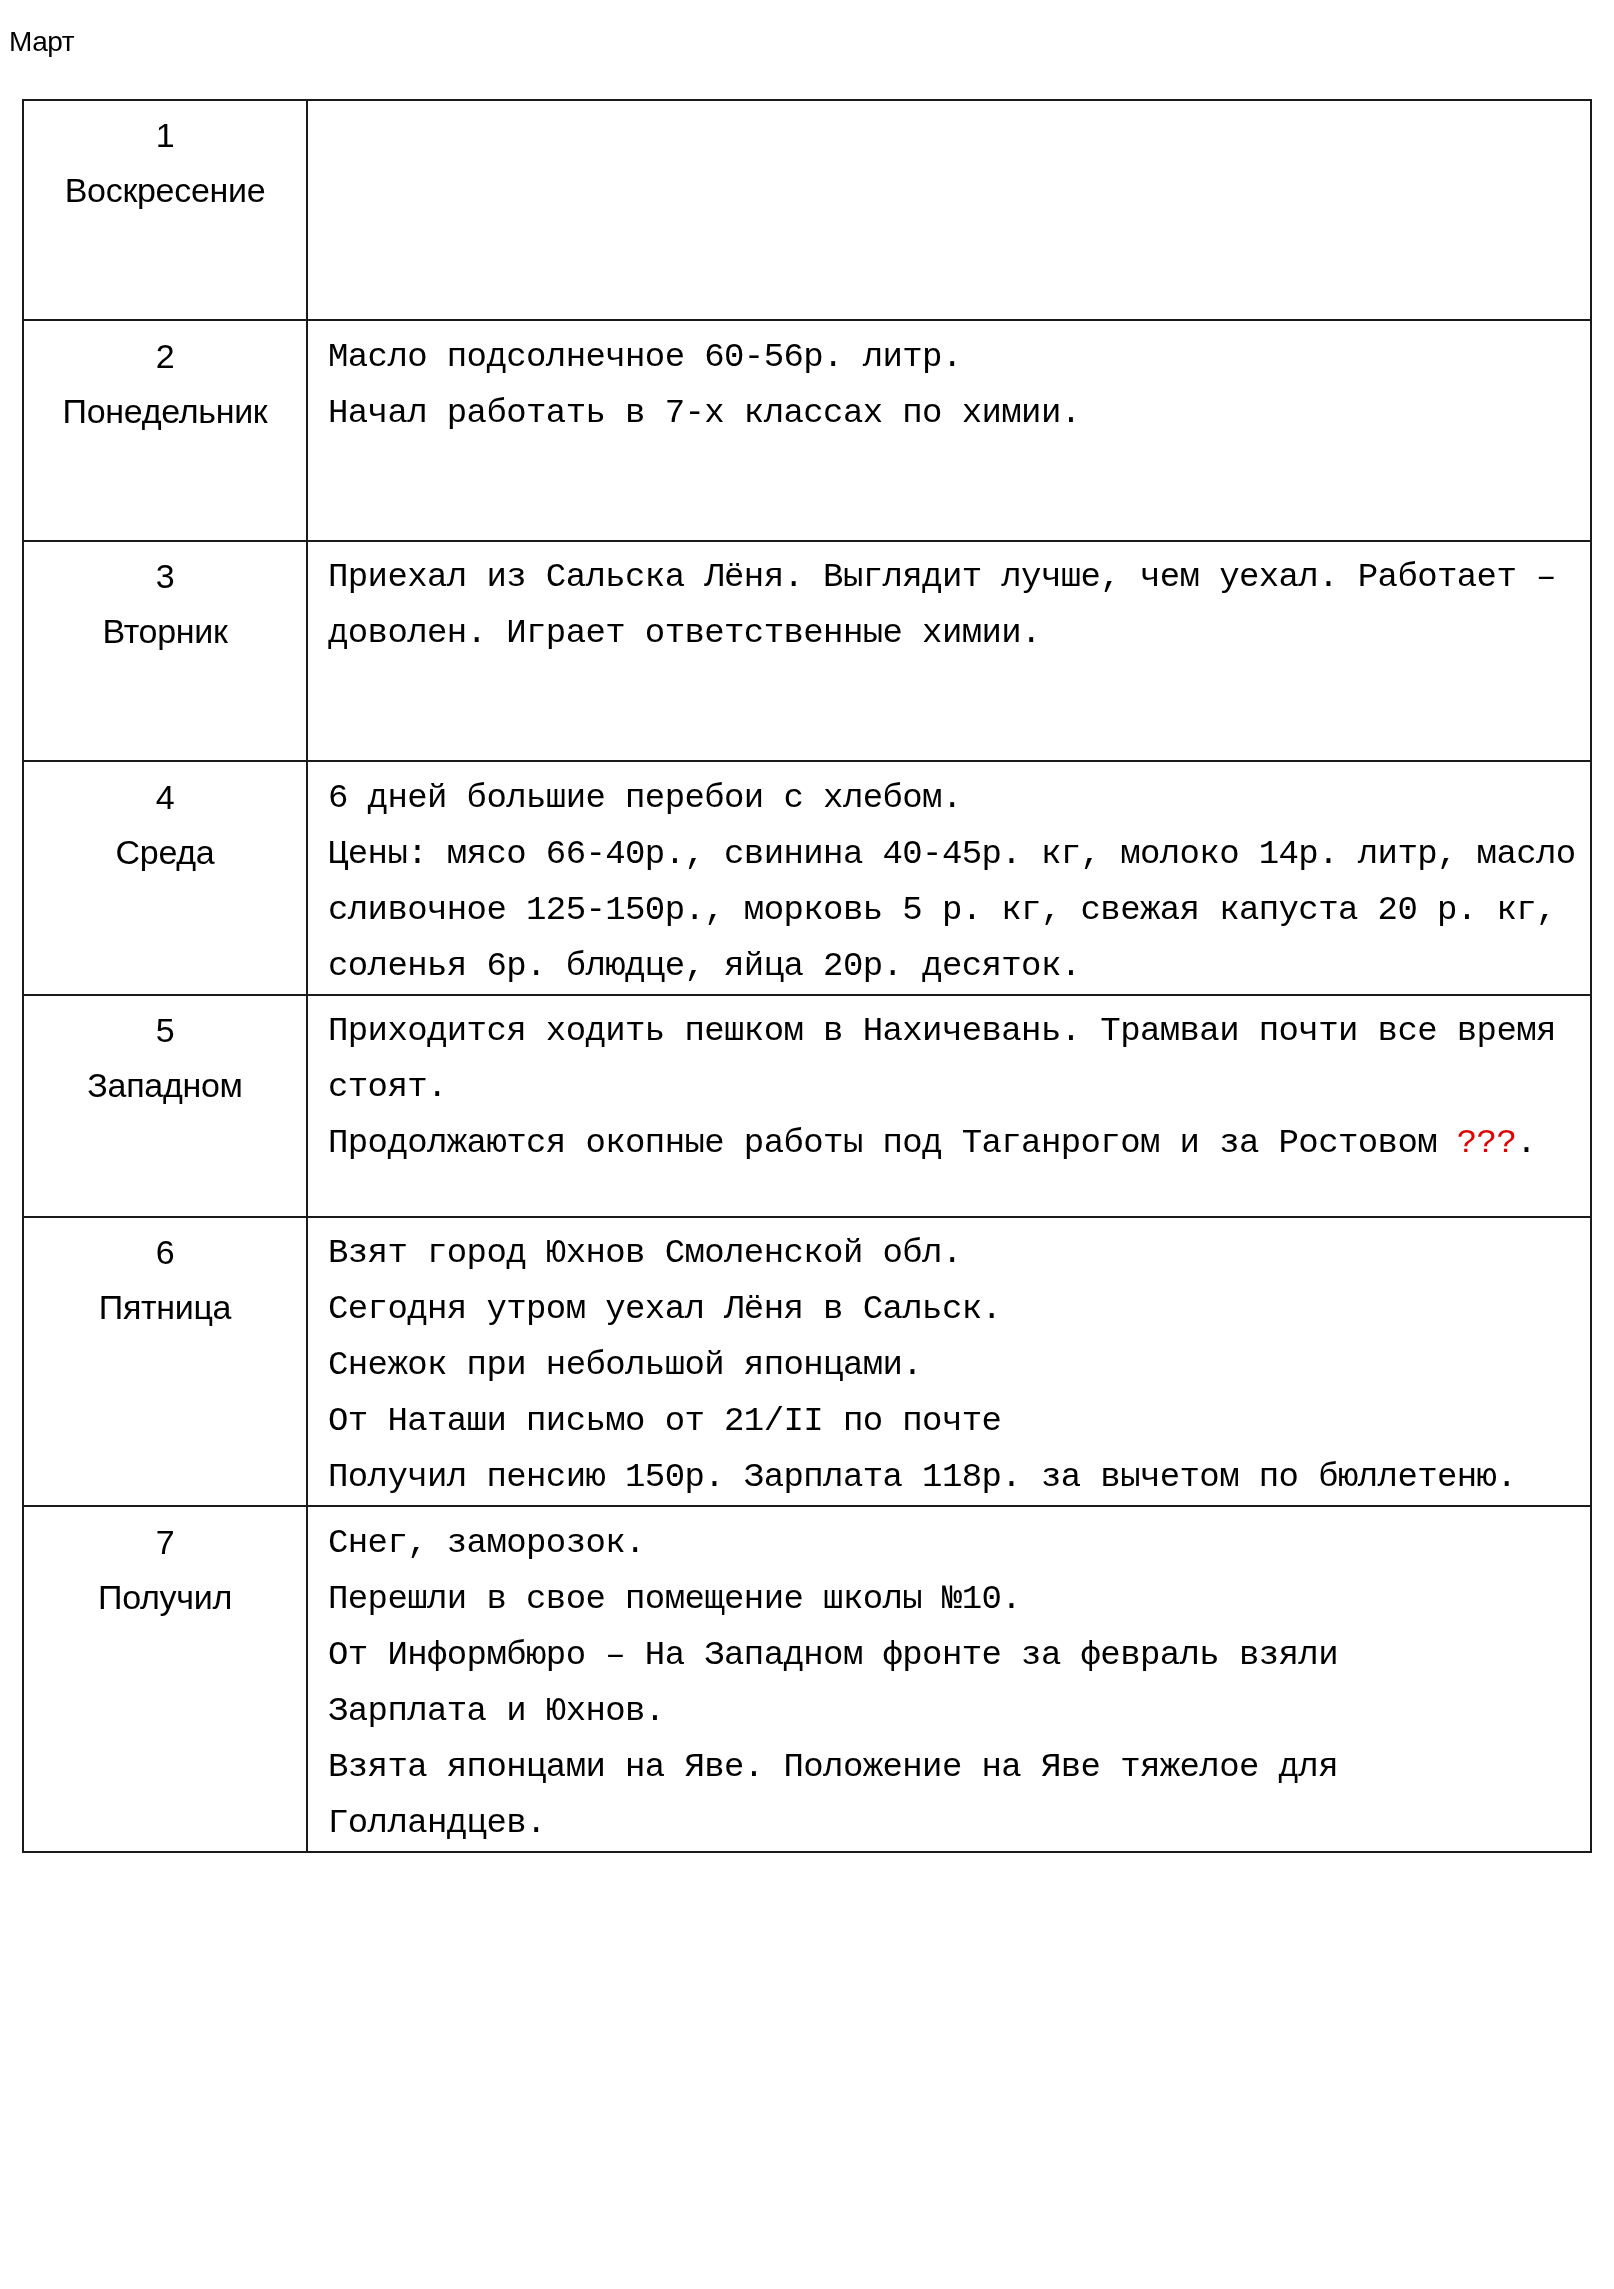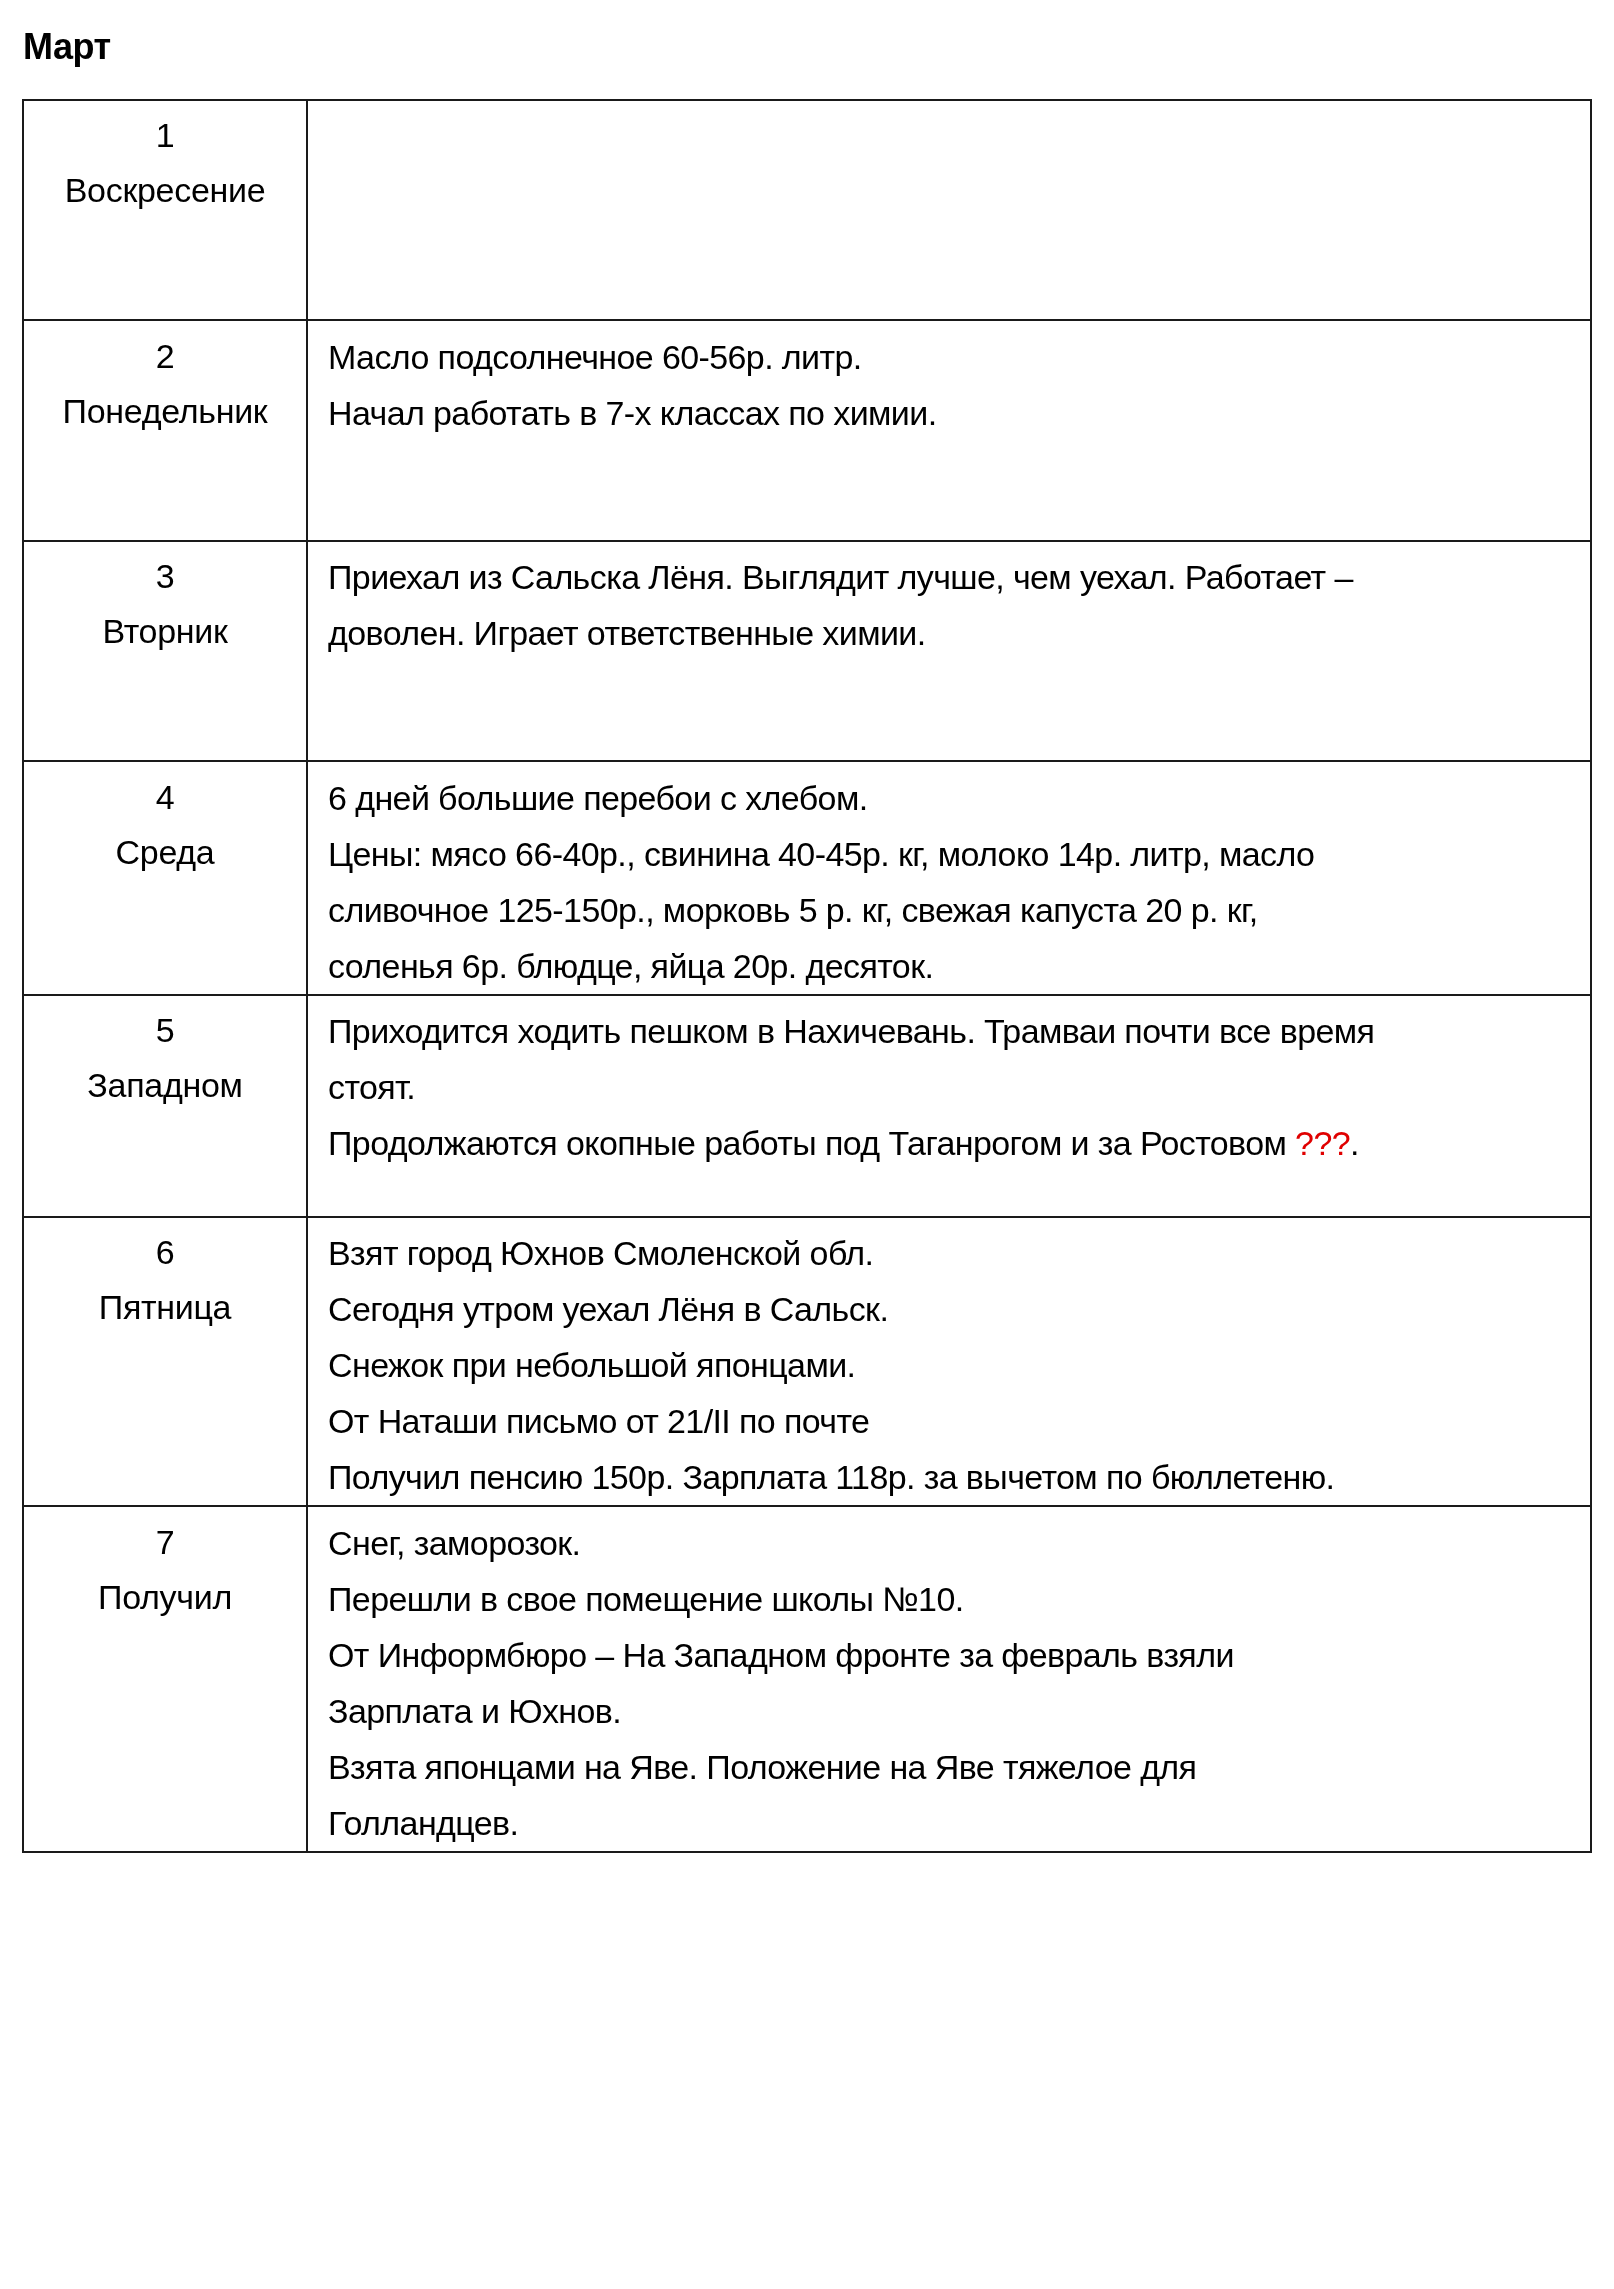--- a/index.html
+++ b/index.html
@@ -1,27 +1,27 @@
 <!DOCTYPE html>
 <html style="font-size:14.8px"><head>
 <meta charset="utf-8">
 <style>
   html, body { margin: 0; padding: 0; background: #ffffff; }
   body { width: 1614px; height: 2290px; position: relative; overflow: hidden;
          font-family: "Liberation Sans", sans-serif; color: #000; }
-  .title { position: absolute; left: 23px; top: 26px; font-size: 36px; font-weight: bold;
+  .title { position: absolute; left: 9px; top: 26px; font-size: 28px; font-weight: normal;
            letter-spacing: -0.5px; }
   table.diary { position: absolute; left: 22px; top: 99px; width: 1570px;
                 border-collapse: collapse; table-layout: fixed; }
   table.diary td { border: 2.3px solid #1a1a1a; vertical-align: top; padding: 0; }
   td.day { width: 282px; text-align: center; font-size: 34px; line-height: 55px;
            padding-top: 7.4px !important; letter-spacing: -0.3px; }
   td.notes { font-size: 34px; line-height: 56px; padding: 7.4px 18.5px 0 20px !important;
              letter-spacing: -0.6px; word-spacing: 0px; }
-  td.notes .line { display: block; white-space: nowrap; }
+  td.notes .line { display: block; white-space: nowrap; font-family: Liberation Mono, monospace; }
   .red { color: #e00000; }
   tr.r1 td { height: 211px; }
   tr.r2 td { height: 211px; }
   tr.r3 td { height: 211px; }
   tr.r4 td { height: 215px; }
   tr.r5 td { height: 213px; }
   tr.r6 td { height: 270px; }
   tr.r7 td { height: 328px; }
 </style>
 </head>

